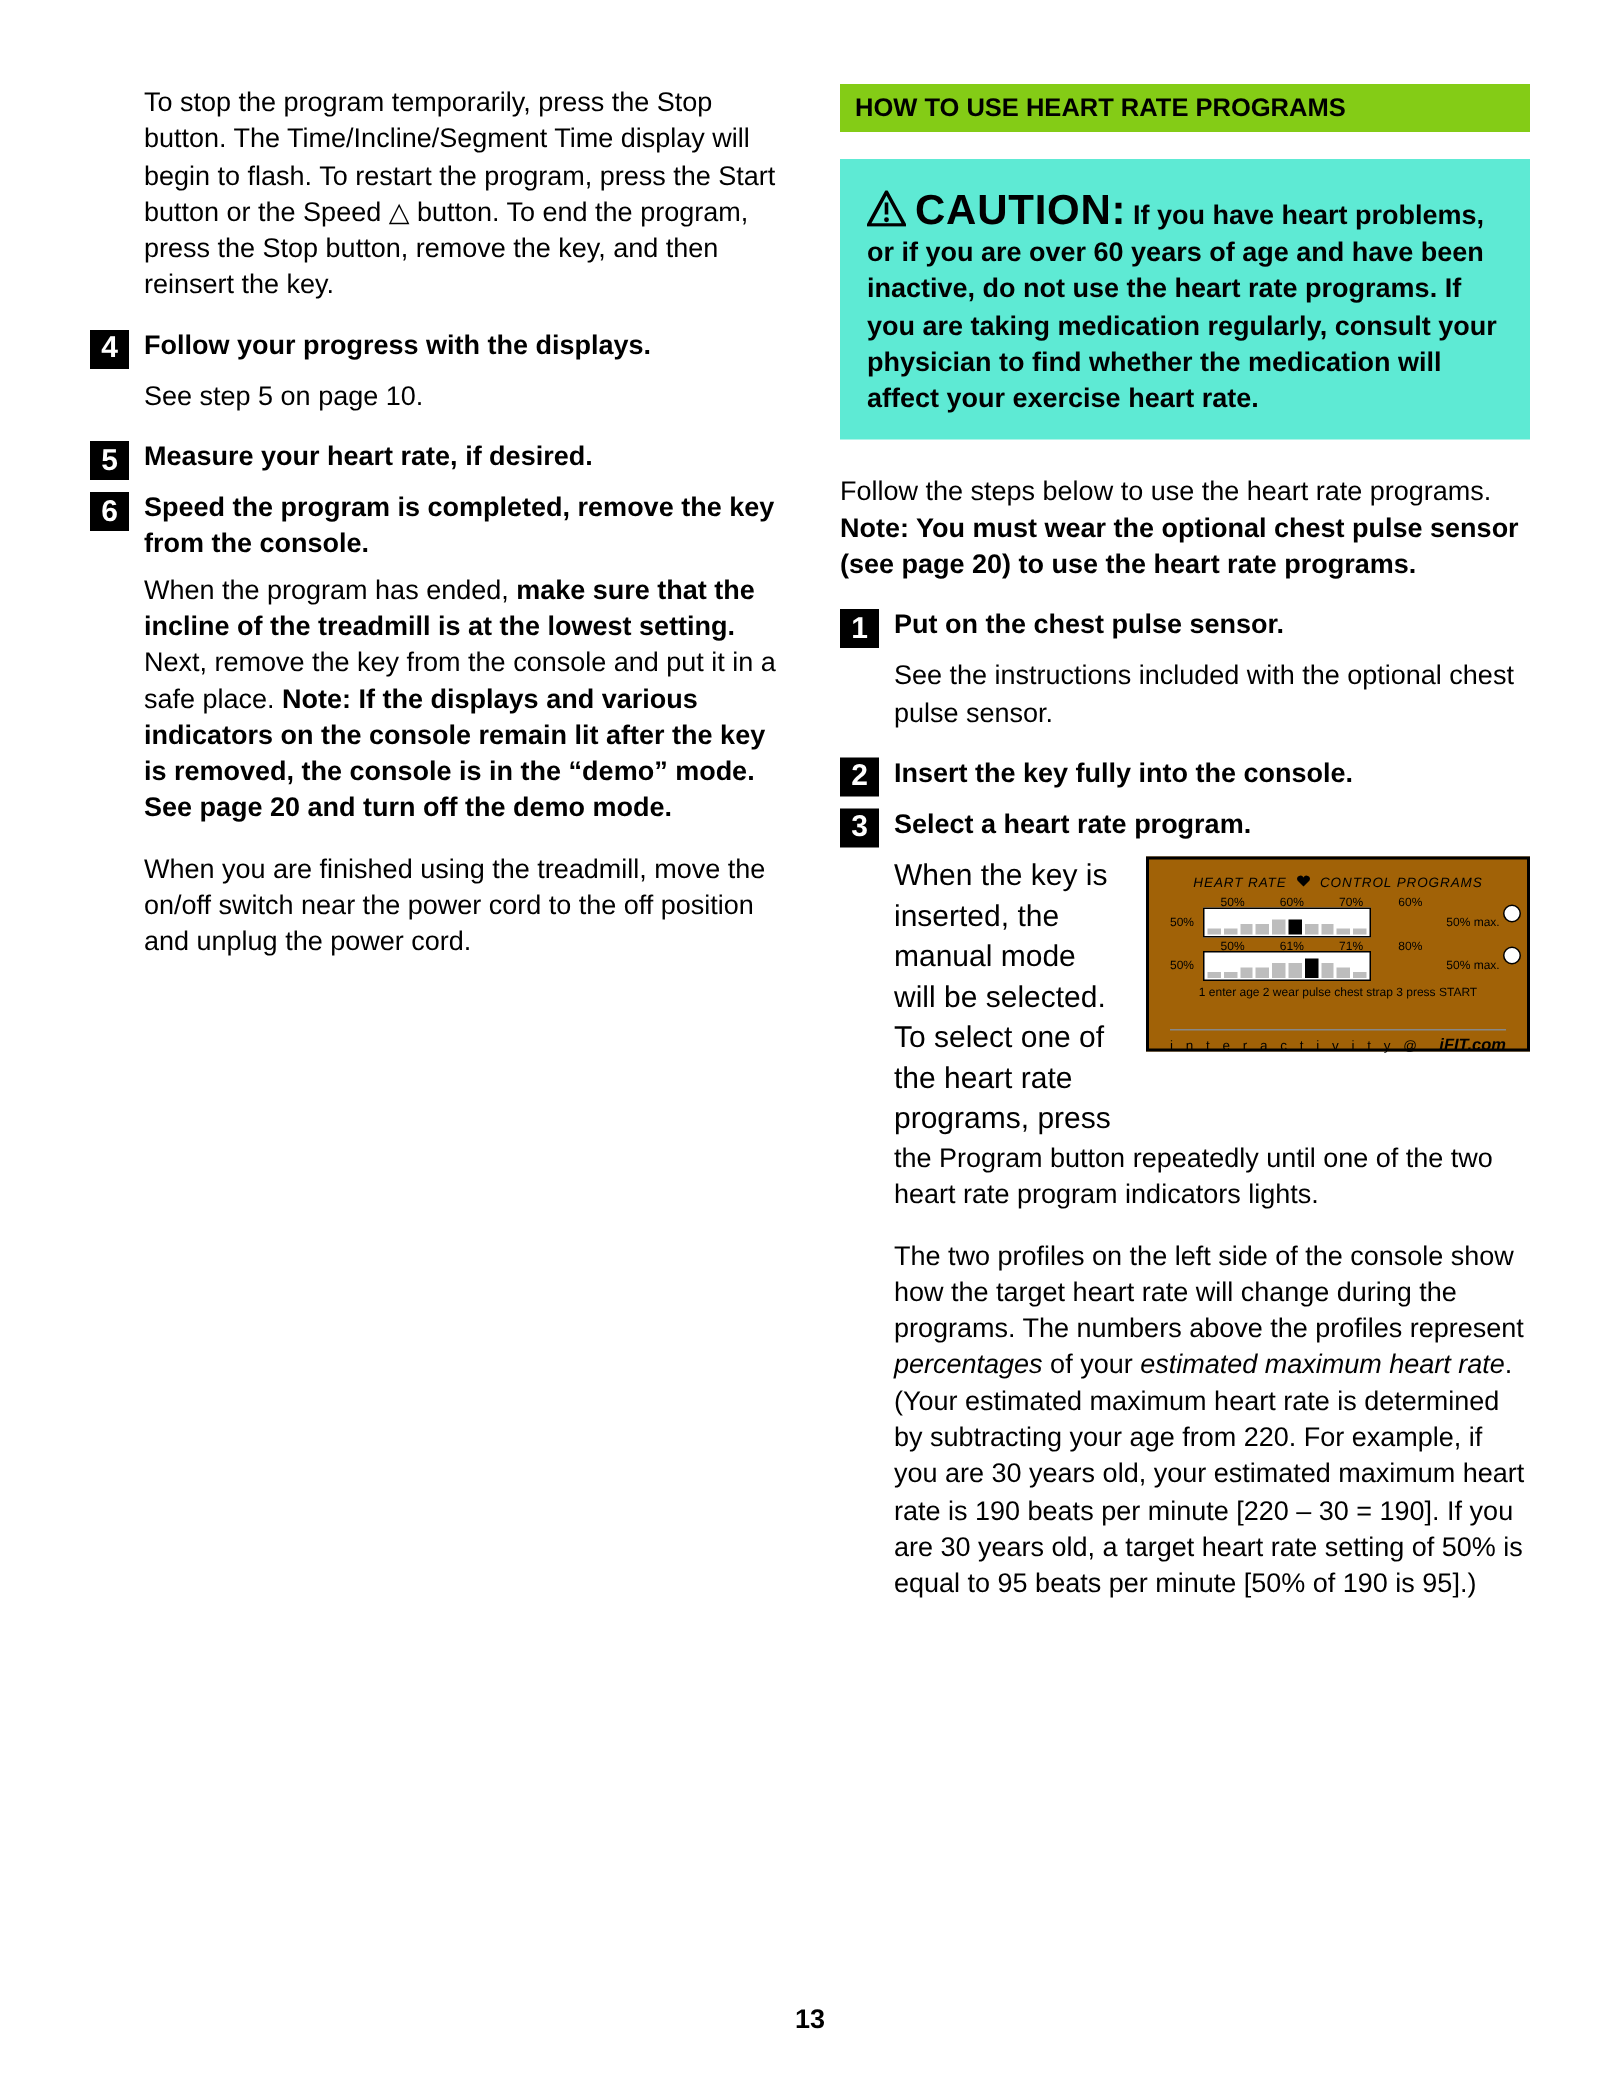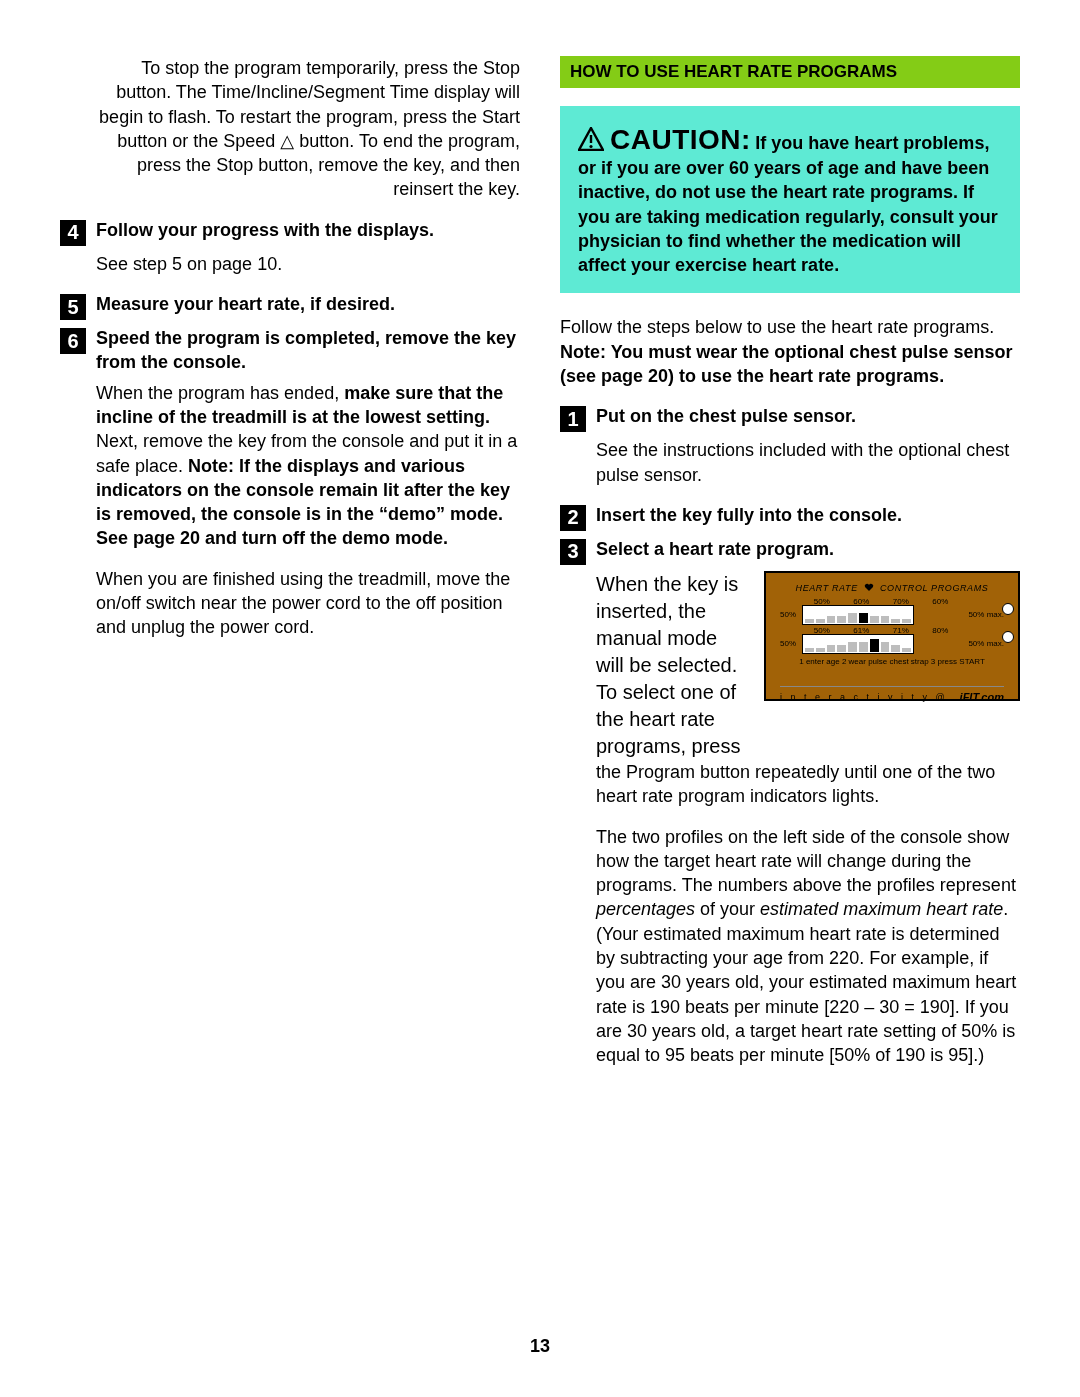--- a/index.html
+++ b/index.html
@@ -114,21 +114,21 @@
   }
   .console-figure .title-line svg { vertical-align: -1px; margin: 0 3px; }
   .profile-row {
     display: flex;
     align-items: center;
     gap: 0;
     height: 18px;
     margin-bottom: 2px;
   }
   .profile-row .pct { font-size: 8px; width: 22px; }
-  .profile-row .pct-r { font-size: 8px; width: 44px; text-align: right; margin-left: 46px; }
+  .profile-row .pct-r { font-size: 8px; width: 44px; text-align: center; margin-left: 46px; }
   .profile-cells {
     flex: 1;
     display: flex;
     gap: 2px;
     border: 1px solid #000;
     padding: 1px 2px;
     align-items: flex-end;
     height: 16px;
     background: #fff;
   }
@@ -178,21 +178,21 @@
     margin-top: auto;
   }
 </style>
 </head>
 <body>
 
 <div class="page">
   <div class="cols">
 
     <div class="col">
-      <p class="para" style="margin-left:36px;text-align:right;">To stop the program temporarily, press the Stop button. The Time/Incline/Segment Time display will begin to flash. To restart the program, press the Start button or the Speed △ button. To end the program, press the Stop button, remove the key, and then reinsert the key.</p>
+      <p class="para" style="margin-left:36px;">To stop the program temporarily, press the Stop button. The Time/Incline/Segment Time display will begin to flash. To restart the program, press the Start button or the Speed △ button. To end the program, press the Stop button, remove the key, and then reinsert the key.</p>
 
       <div class="step-row">
         <div class="step-num">4</div>
         <div class="step-title">Follow your progress with the displays.</div>
       </div>
       <p class="para step-body">See step 5 on page 10.</p>
 
       <div class="step-row">
         <div class="step-num">5</div>
         <div class="step-title">Measure your heart rate, if desired.</div>

